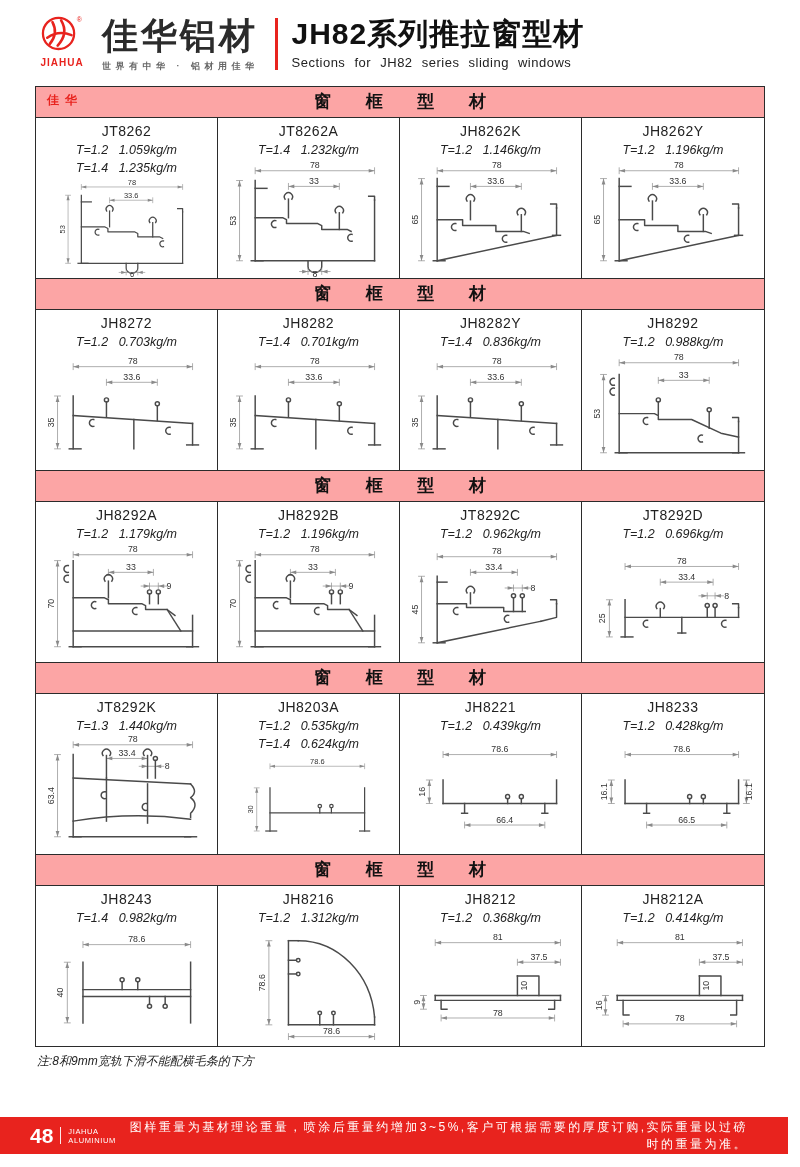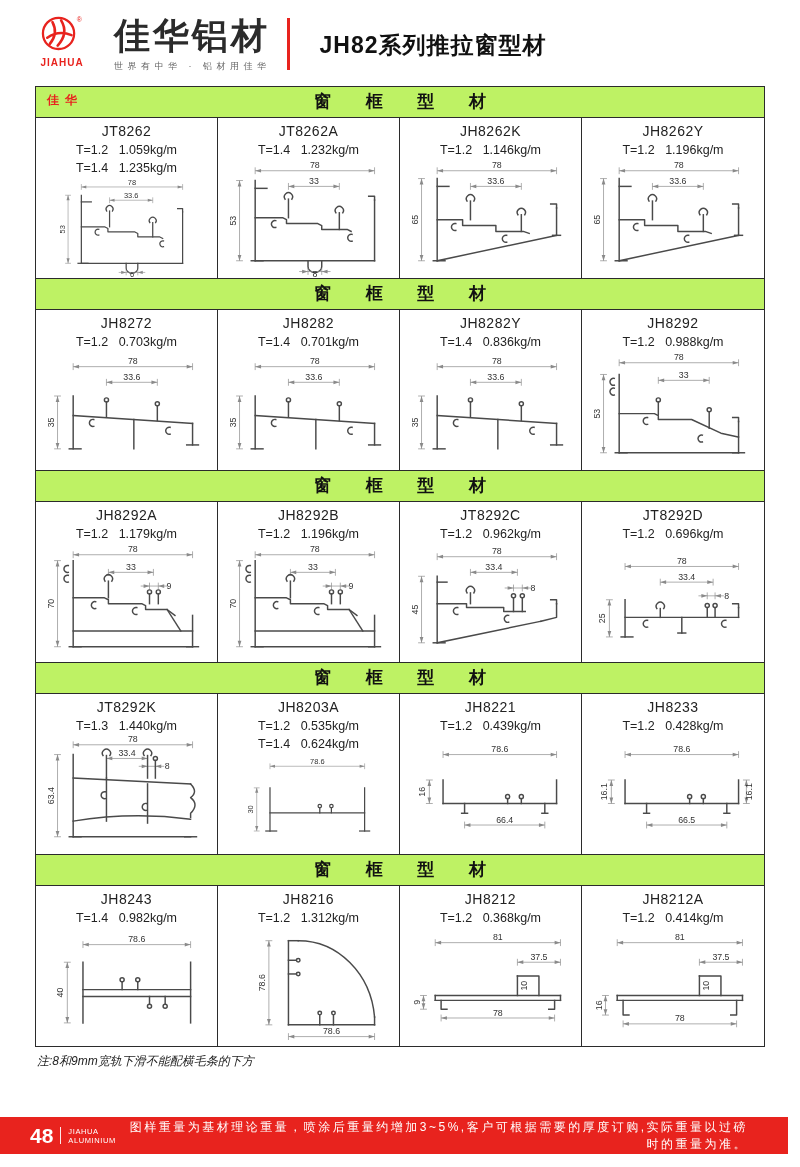--- a/index.html
+++ b/index.html
@@ -5,39 +5,39 @@
   html,body{margin:0;padding:0;background:#ffffff;}
   .page{width:800px;height:1167px;background:#fff;position:relative;overflow:hidden;
         font-family:"Liberation Sans",sans-serif;color:#1c1c1c;}
 
   
   .hdr{display:flex;align-items:flex-start;padding:16px 30px 0 30px;height:84px;box-sizing:border-box;}
   .logo-mark{width:64px;display:flex;flex-direction:column;align-items:center;margin-top:-2px;}
   .logo-mark svg{width:52px;height:44px;display:block;}
   .brand-en{color:#e8231e;font-weight:bold;font-size:10px;letter-spacing:1px;line-height:1;}
   .brand-cn{color:#e8231e;font-weight:bold;font-size:12px;letter-spacing:6px;line-height:1.3;text-indent:6px;margin-top:25px;}
-  .logo-text{margin-left:20px;}
+  .logo-text{margin-left:8px;}
   .logo-cn{font-size:36px;font-weight:bold;color:#2b2b2b;letter-spacing:3px;line-height:1.1;font-family:"Liberation Sans",sans-serif;}
-  .logo-slogan{font-size:9px;color:#666;letter-spacing:4.5px;margin-top:4px;}
+  .logo-slogan{font-size:9px;color:#666;letter-spacing:4.5px;margin-top:4px;font-weight:bold;}
   .title-divider{width:3px;height:52px;background:#e8231e;margin:2px 14px 0 16px;}
   .title-block{padding-top:0;}
-  .title-cn{font-size:23px;font-weight:bold;color:#111;letter-spacing:1px;margin:16px;line-height:1.2;}
+  .title-cn{font-size:30px;font-weight:bold;color:#111;letter-spacing:1px;margin:0;line-height:1.2;}
   .title-en{font-size:13px;color:#222;letter-spacing:.5px;word-spacing:5px;margin-top:3px;}
 
   
   .catalog{margin:2px 35px 0 35px;border:1px solid #2b2b2b;}
-  .sec-header{background:#bef264;border-bottom:1px solid #2b2b2b;height:30px;line-height:30px;
+  .sec-header{background:#fca5a5;border-bottom:1px solid #2b2b2b;height:30px;line-height:30px;
               text-align:center;font-size:17px;font-weight:bold;color:#111;letter-spacing:15px;text-indent:15px;}
   .sec + .sec .sec-header{border-top:1px solid #2b2b2b;}
   .sec-grid{display:grid;grid-template-columns:repeat(4,1fr);height:160px;}
   .cell{border-right:1px solid #2b2b2b;display:flex;flex-direction:column;align-items:center;
         padding-top:5px;box-sizing:border-box;overflow:hidden;}
   .cell:last-child{border-right:none;}
   .code{font-size:14px;color:#222;letter-spacing:.5px;line-height:1.25;}
-  .spec{font-size:12.5px;color:#222;white-space:pre;line-height:1.45;text-align:center;}
+  .spec{font-size:12.5px;color:#222;white-space:pre;line-height:1.45;text-align:center;font-style:italic;}
   .drawing{flex:1;width:100%;display:flex;align-items:center;justify-content:center;min-height:0;}
   svg.draw{width:176px;max-height:100%;display:block;}
 
   .pf{fill:none;stroke:#4a4a4a;stroke-width:1.5;stroke-linecap:square;stroke-linejoin:round;}
   .dl{stroke:#8a8a8a;stroke-width:.7;fill:none;}
   .ar{fill:#8a8a8a;stroke:none;}
   .dt{font-size:9px;fill:#333;font-family:"Liberation Sans",sans-serif;}
 
   
   .note{margin:6px 37px 0 37px;font-size:12px;color:#222;font-style:italic;}
@@ -63,20 +63,21 @@
       <div class="brand-en">JIAHUA</div>
       <div class="brand-cn">佳华</div>
     </div>
     <div class="logo-text">
       <div class="logo-cn">佳华铝材</div>
       <div class="logo-slogan">世界有中华 · 铝材用佳华</div>
     </div>
     <div class="title-divider"></div>
     <div class="title-block">
       <h1 class="title-cn">JH82系列推拉窗型材</h1>
+      <div class="title-en">Sections for JH82 series sliding windows</div>
     </div>
   </header>
 
   <main class="catalog">
   <section class="sec">
     <div class="sec-header">窗 框 型 材</div>
     <div class="sec-grid">
 
         <div class="cell">
           <div class="code">JT8262</div>

